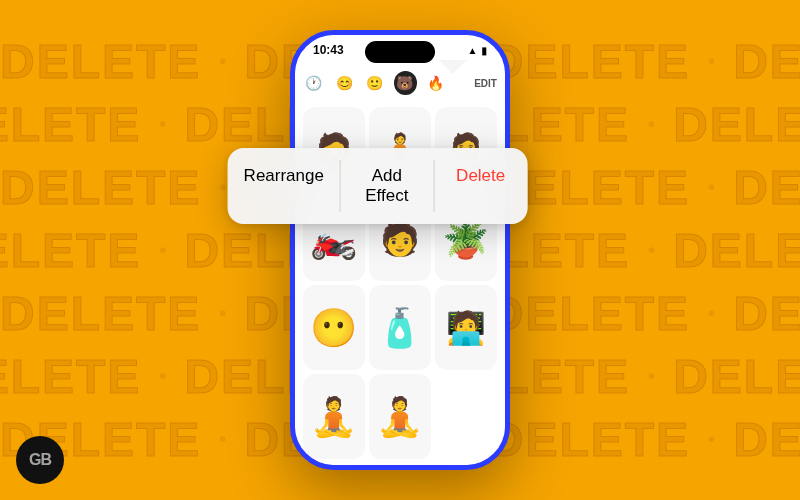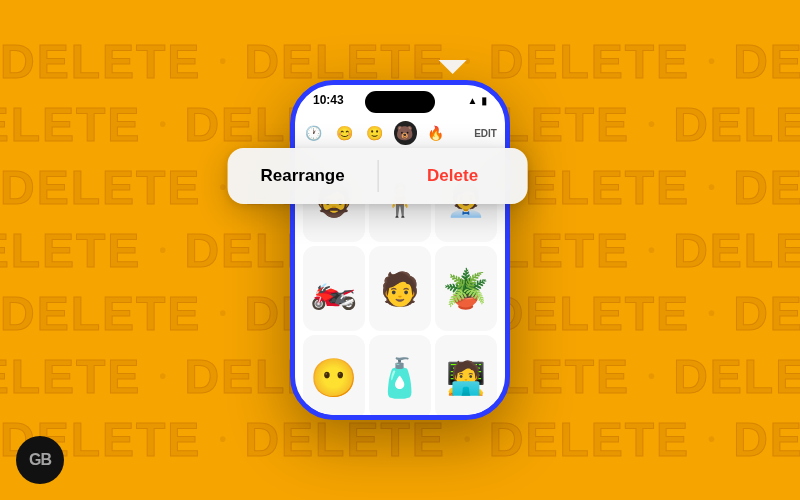--- a/index.html
+++ b/index.html
@@ -59,21 +59,21 @@
       display: flex;
       align-items: center;
       justify-content: center;
       z-index: 1;
     }
 
     
     .phone {
       position: relative;
       width: 220px;
-      height: 340px;
+      height: 440px;
       background: #fff;
       border-radius: 44px;
       border: 5px solid #2B3BFF;
       box-shadow: 0 20px 60px rgba(0,0,0,0.35);
       overflow: hidden;
       z-index: 2;
     }
 
     .phone-screen {
       position: absolute;
@@ -196,21 +196,21 @@
       z-index: 100;
       overflow: hidden;
       min-width: 300px;
     }
 
     .menu-item {
       flex: 1;
       padding: 18px 16px;
       text-align: center;
       font-size: 17px;
-      font-weight: 700;
+      font-weight: 400;
       cursor: pointer;
       color: #000;
       position: relative;
     }
 
     .menu-item + .menu-item::before {
       content: '';
       position: absolute;
       left: 0;
       top: 12px;
@@ -331,20 +331,21 @@
     <span class="bg-dot">•</span>
     <span class="bg-word">DELETE</span>
   </div>
 </div>
 
 <div class="scene">
 
   <div class="context-menu-wrapper">
     <div class="context-menu">
       <div class="menu-item">Rearrange</div>
+      <div class="menu-item">Add Effect</div>
       <div class="menu-item delete-item">Delete</div>
     </div>
     <div class="arrow-down"></div>
   </div>
 
   <div class="phone">
     <div class="dynamic-island"></div>
 
     <div class="phone-screen">
 

